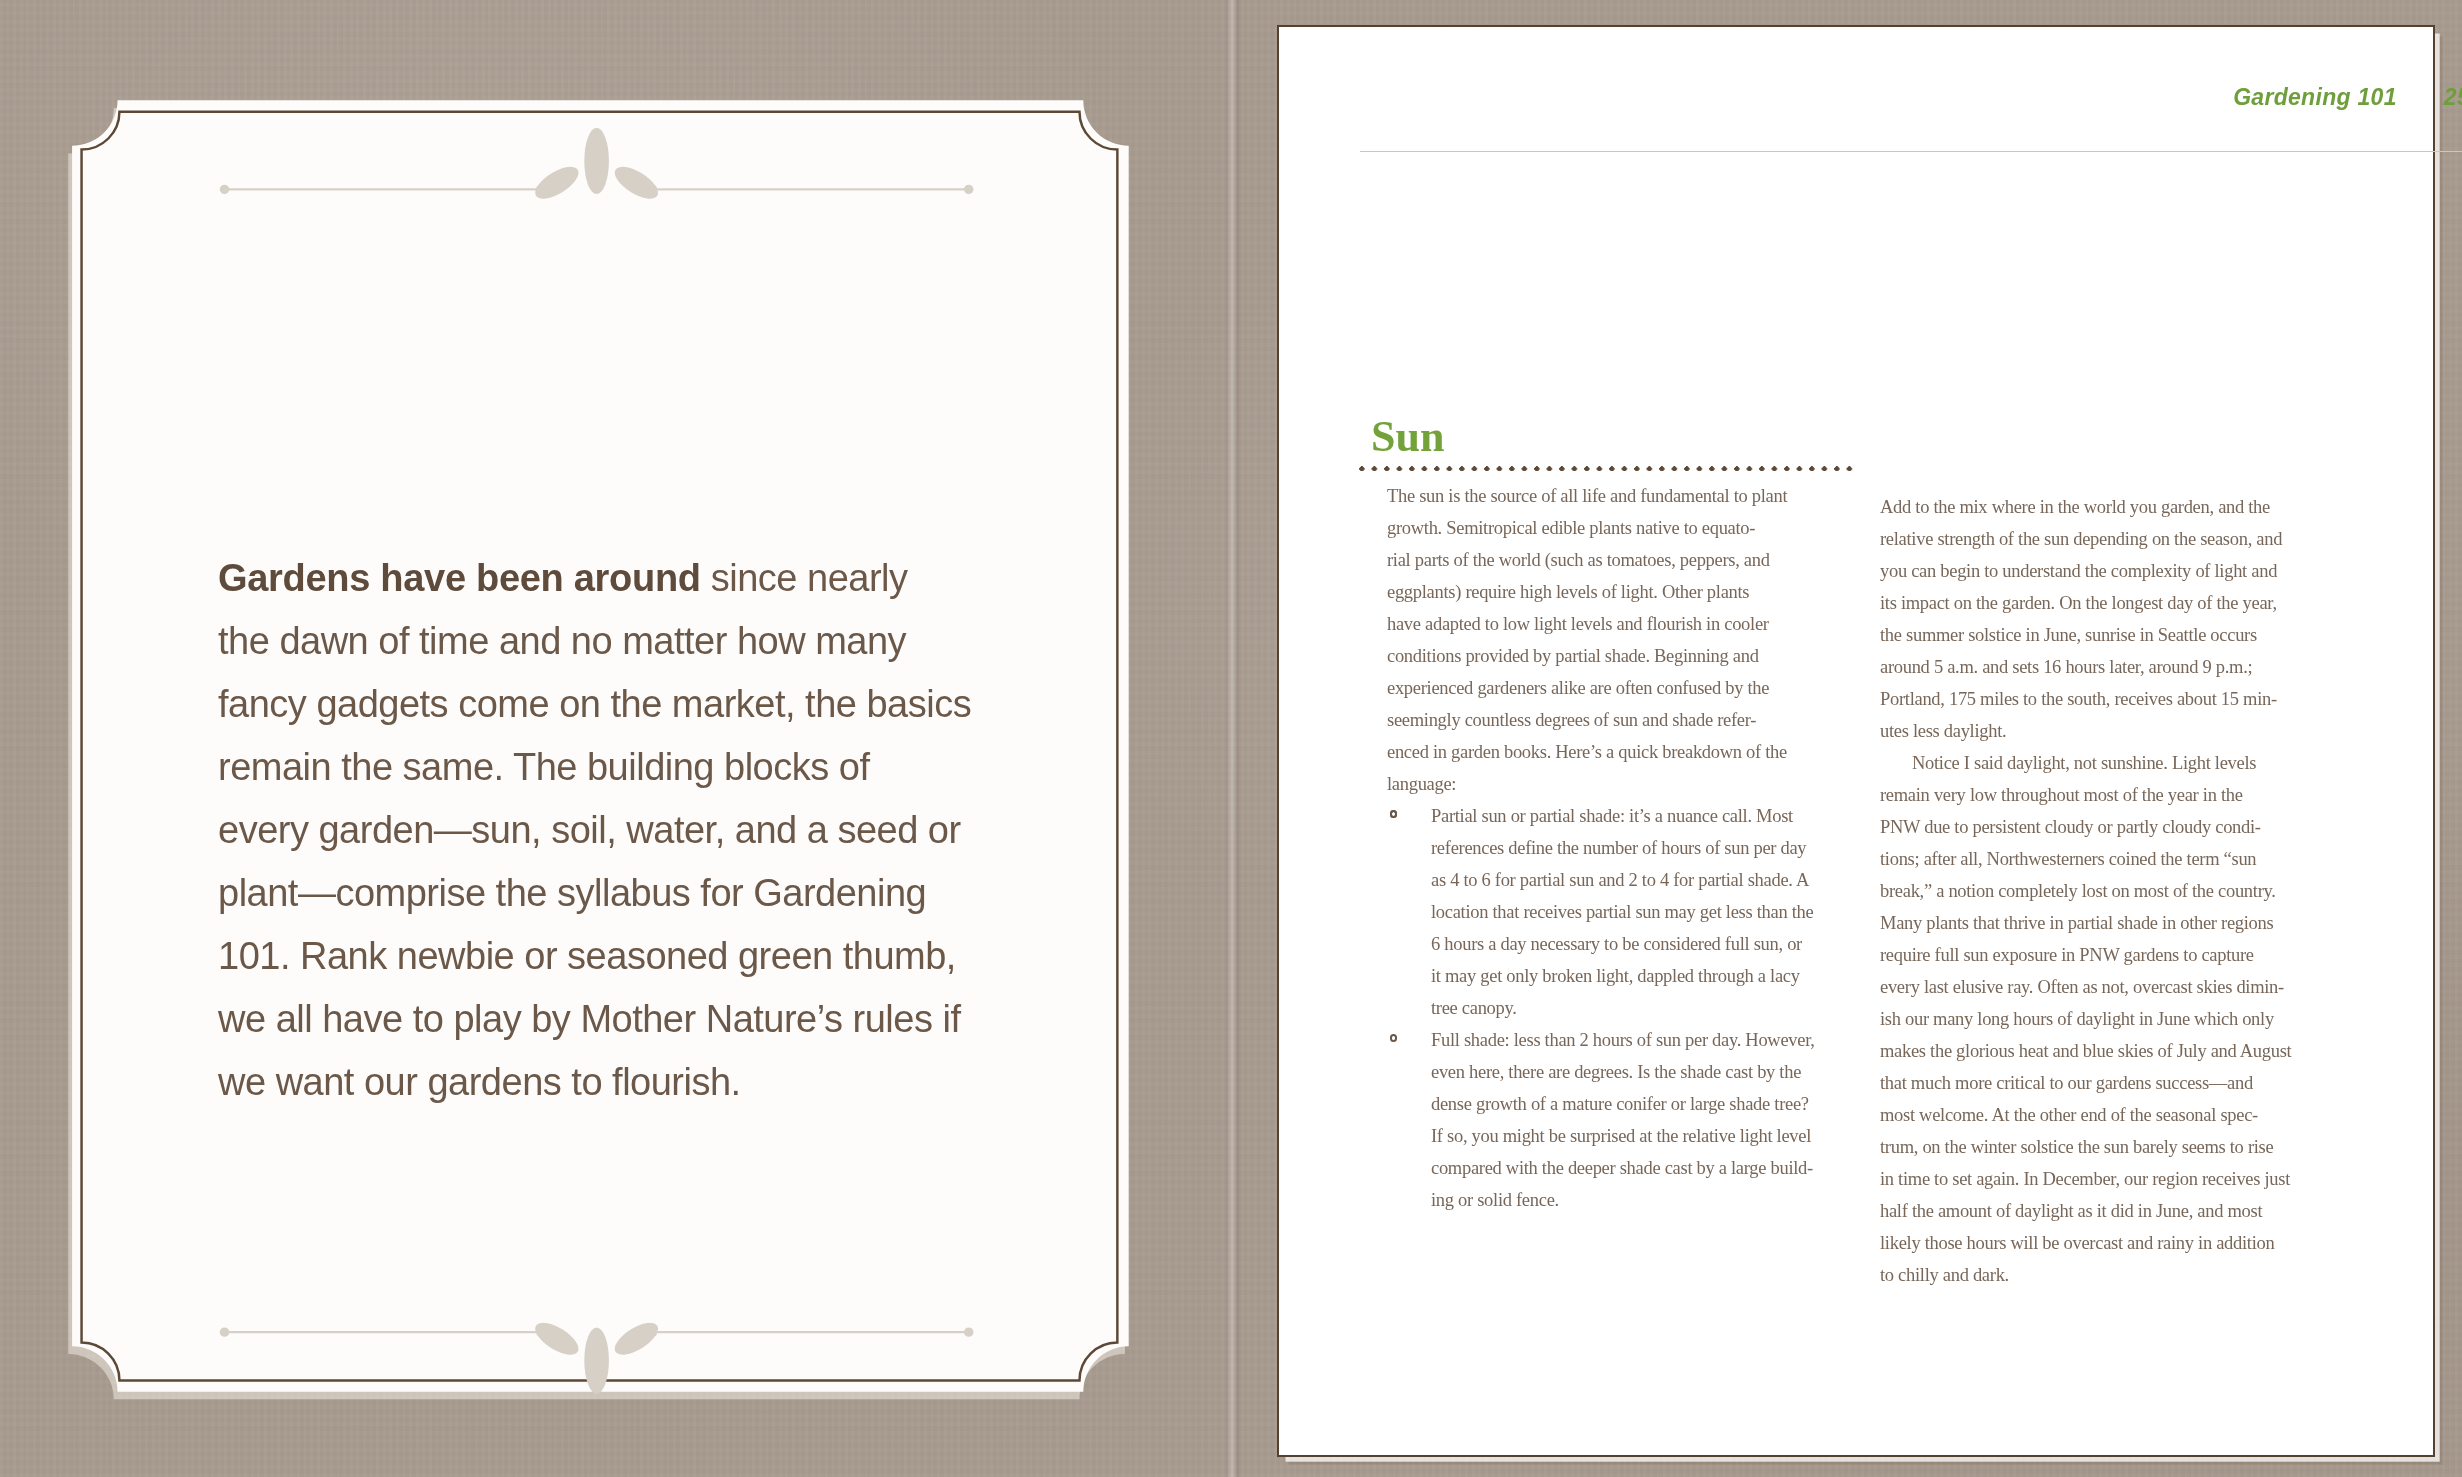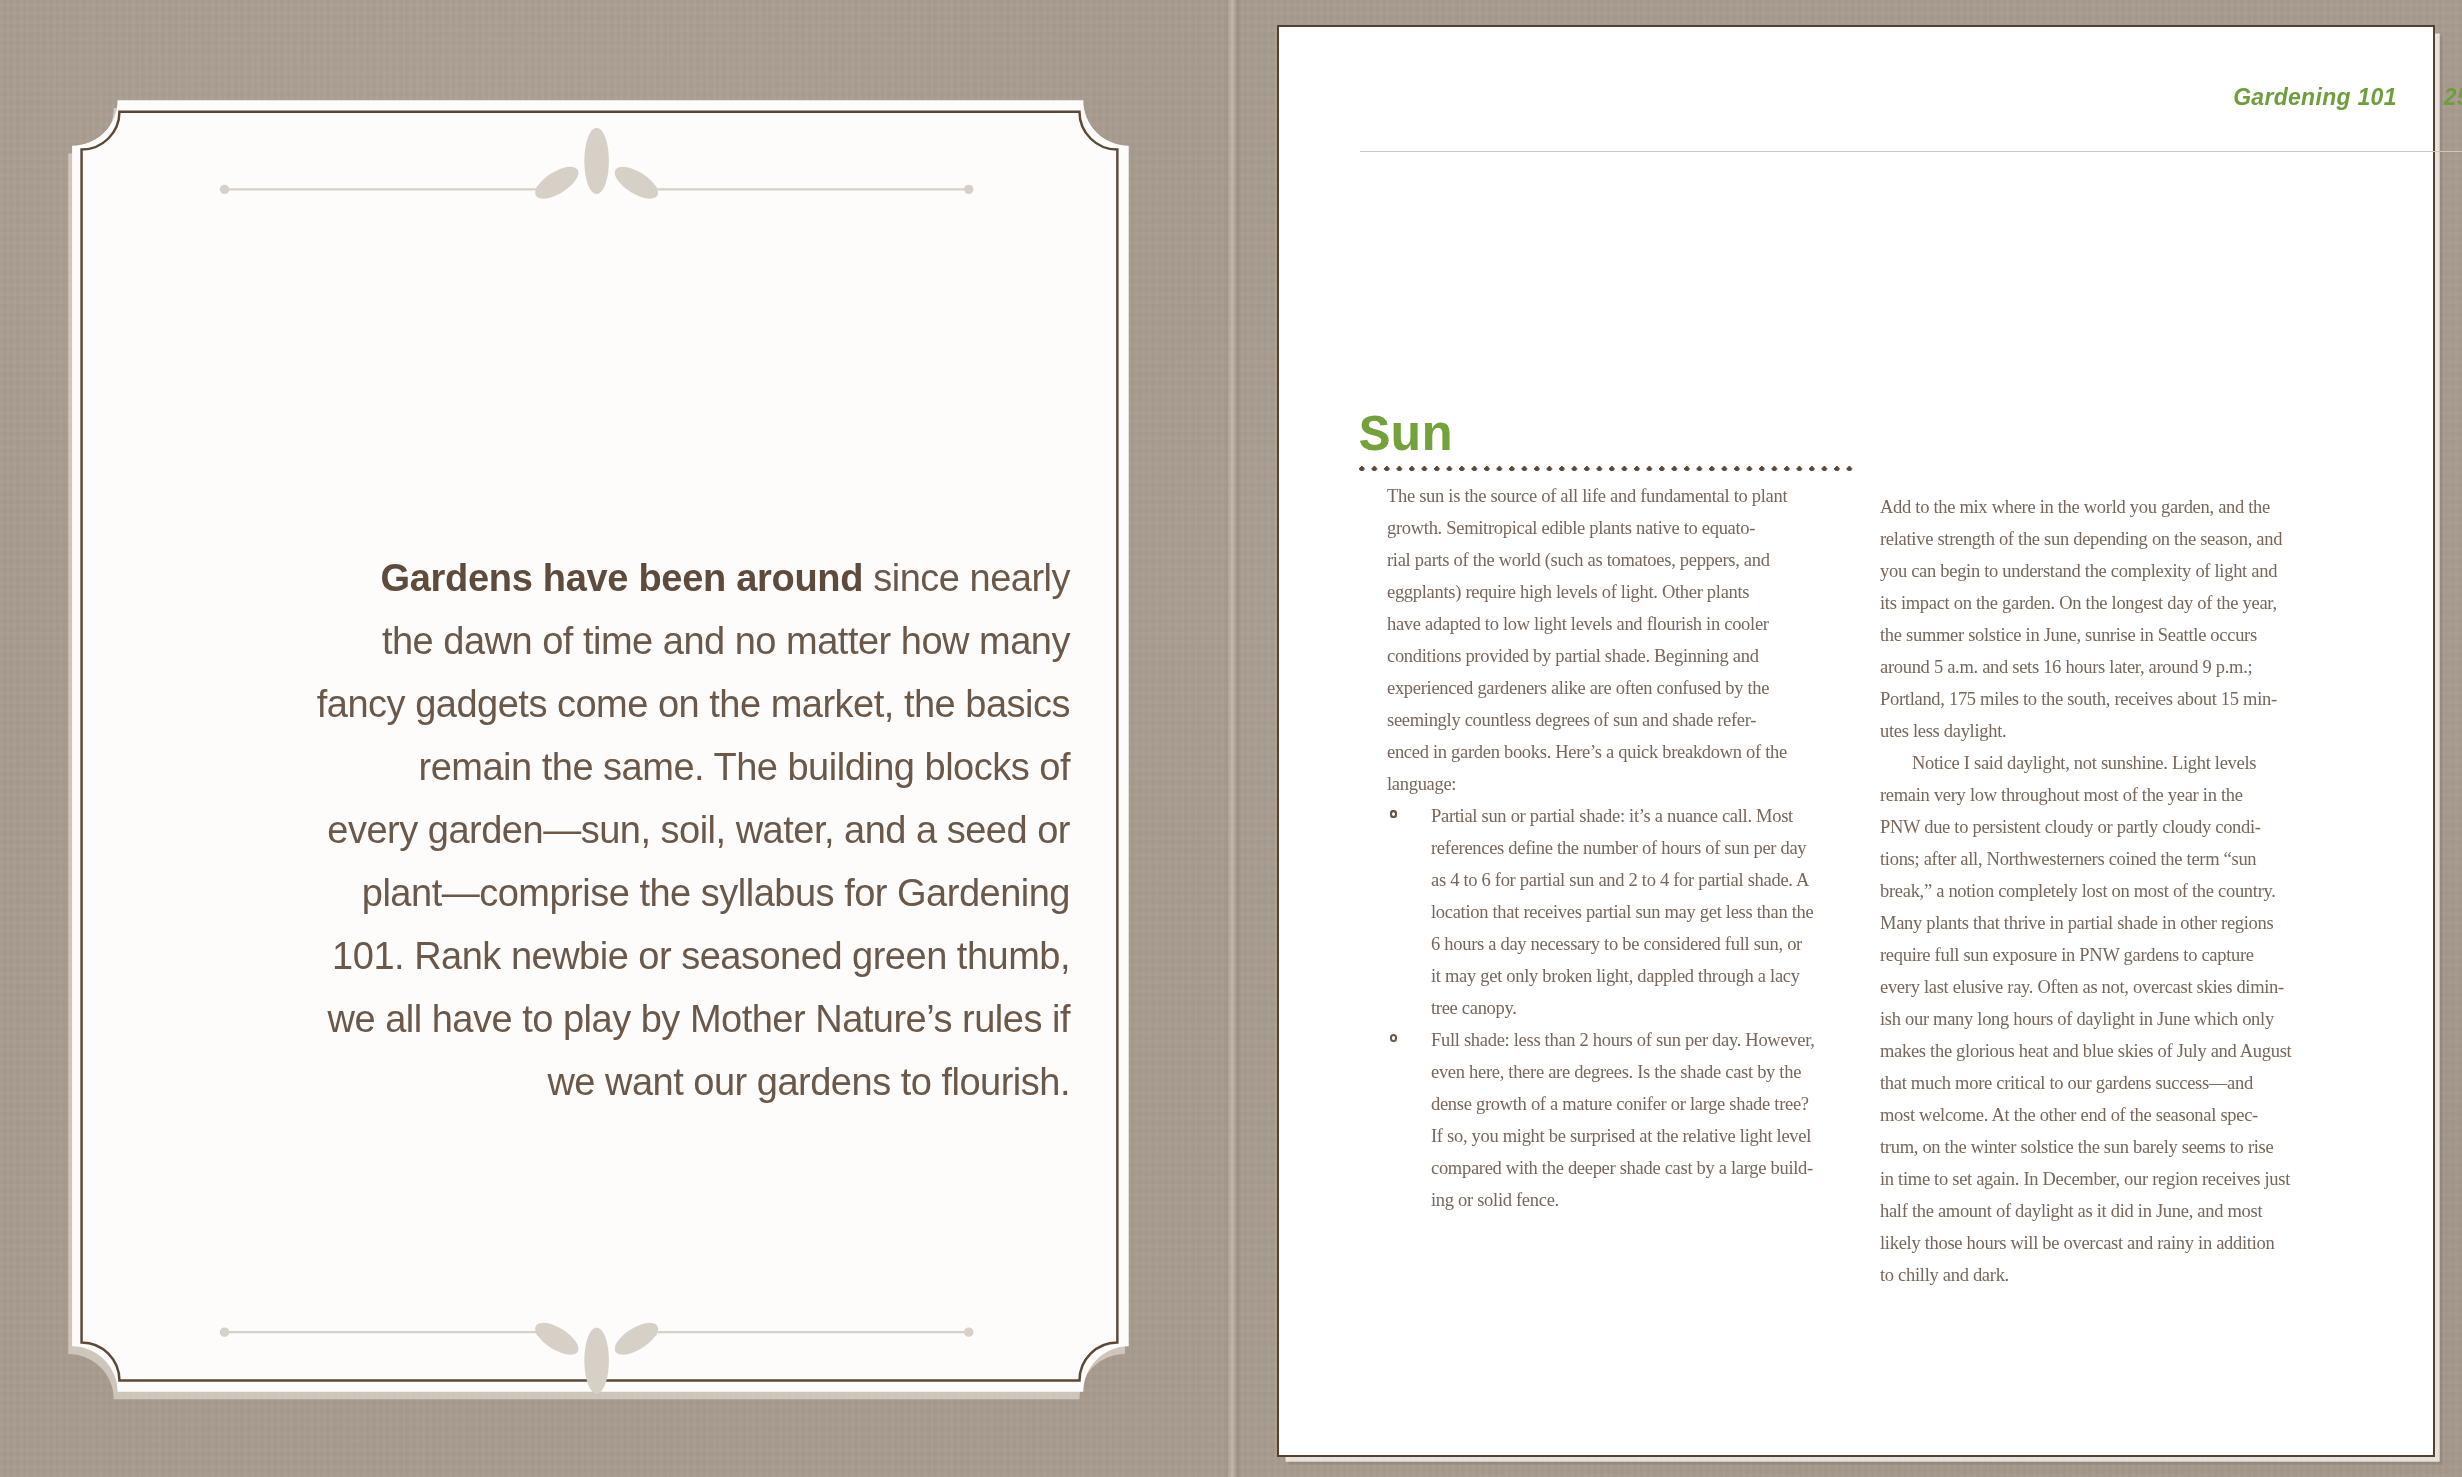--- a/index.html
+++ b/index.html
@@ -22,40 +22,40 @@
     position:absolute;top:0;left:1226px;width:15px;height:1477px;pointer-events:none;
     background:linear-gradient(90deg, rgba(80,62,50,0.10), rgba(255,255,255,0.30) 42%, rgba(255,255,255,0.12) 55%, rgba(80,62,50,0.12) 75%, rgba(80,62,50,0) 100%);
   }
 
   
   .left-page{position:absolute;top:0;left:0;width:1233px;height:1477px;}
   .left-page svg{position:absolute;top:0;left:0;}
   .intro{
     position:absolute;left:218px;top:484px;width:852px;
     font-size:38px;line-height:63px;letter-spacing:-0.5px;
-    color:#6b5849;white-space:pre-line;text-align:right;
+    color:#6b5849;white-space:pre-line;
   }
   .intro .lead{font-weight:700;color:#5f4b3c;letter-spacing:-0.3px;}
 
   
   .right-page{
     position:absolute;left:1277px;top:24.6px;width:1154px;height:1428px;
     background:#ffffff;border:2.8px solid #55412f;
     box-shadow:6.6px 6.6px 0 -1.9px rgba(255,255,255,0.75), 9.5px 9.5px 0 -1.9px rgba(120,100,85,0.25);
   }
   
   .rp-abs{position:absolute;}
   .running-header{
     left:81px;top:57px;width:1110px;display:flex;justify-content:flex-end;align-items:baseline;gap:47px;
     font-style:italic;font-weight:700;font-size:23px;color:#6f9e3c;letter-spacing:0.3px;
   }
   .header-rule{left:81px;top:124px;width:1110px;height:1.9px;background:#cfc5b8;}
   .section-heading{
-    left:80px;top:387px;
-    font-family:Liberation Mono, monospace;font-weight:700;font-size:52px;line-height:45px;
+    left:92px;top:387px;
+    font-family:Liberation Serif, serif;font-weight:700;font-size:44px;line-height:45px;
     color:#73a23b;letter-spacing:0px;
   }
   .dotted-rule{
     left:80px;top:439px;width:499px;height:5.7px;
     background:radial-gradient(circle 2.6px at 2.8px 50%, #5d4937 2.5px, rgba(0,0,0,0) 2.7px);
     background-size:12.5px 5.7px;background-repeat:repeat-x;
   }
   .col{
     font-family:"Liberation Serif", serif;font-size:18.5px;line-height:32px;
     letter-spacing:-0.3px;color:#786759;

